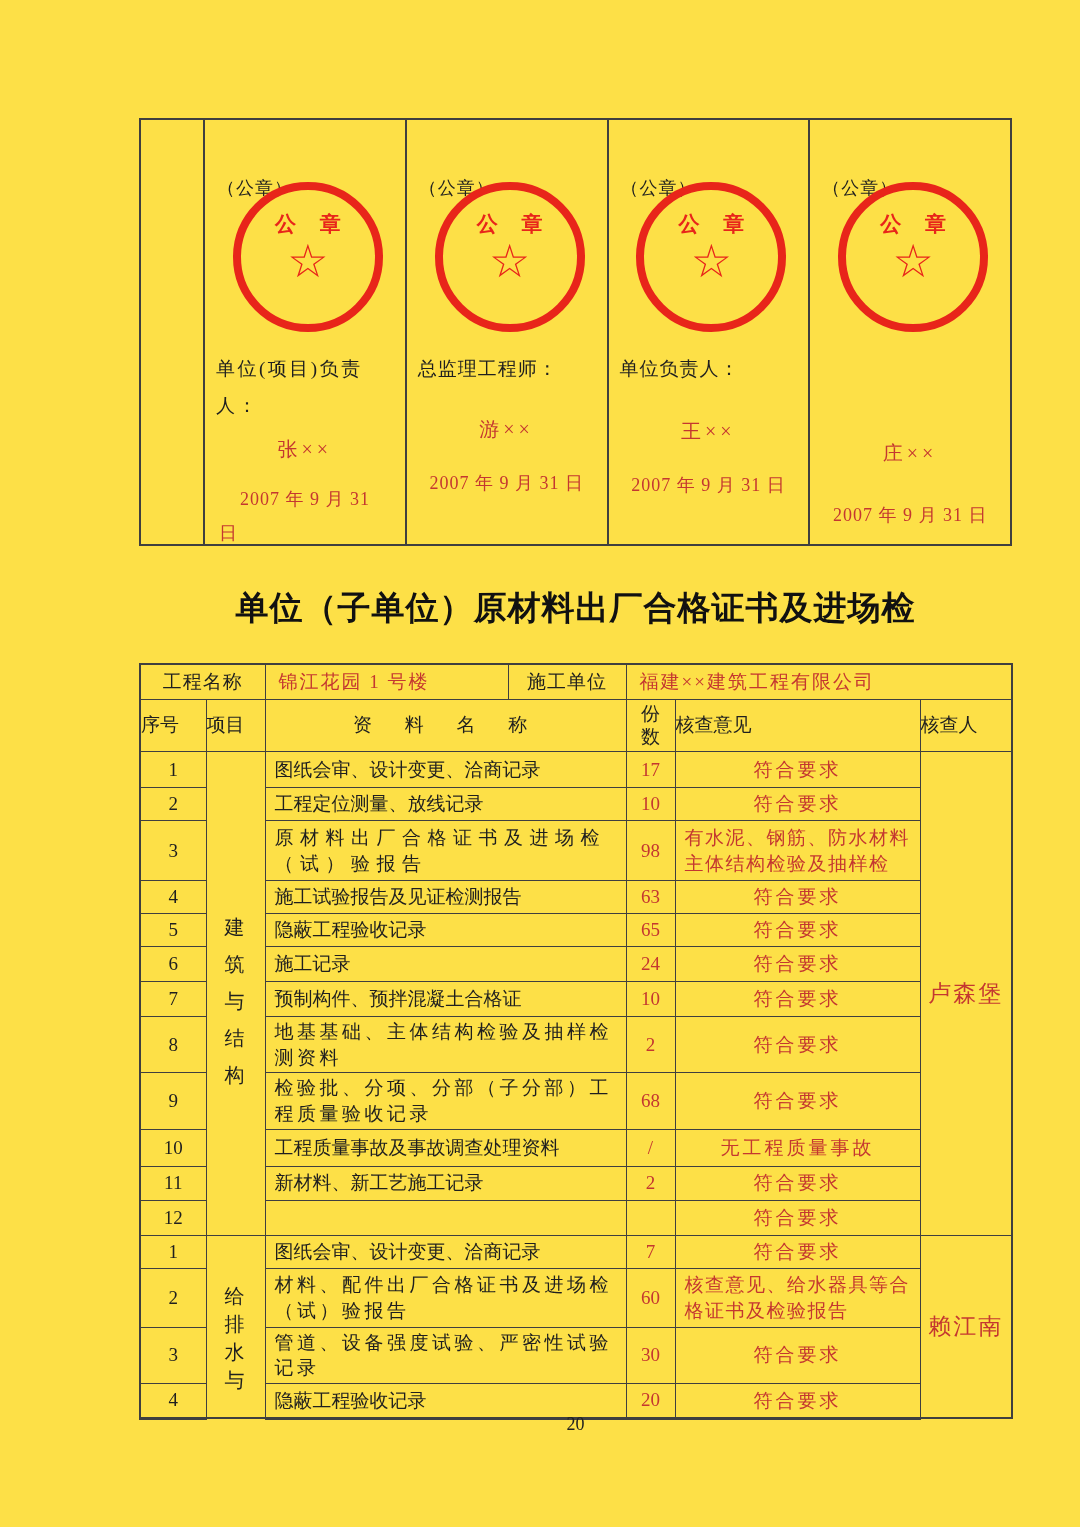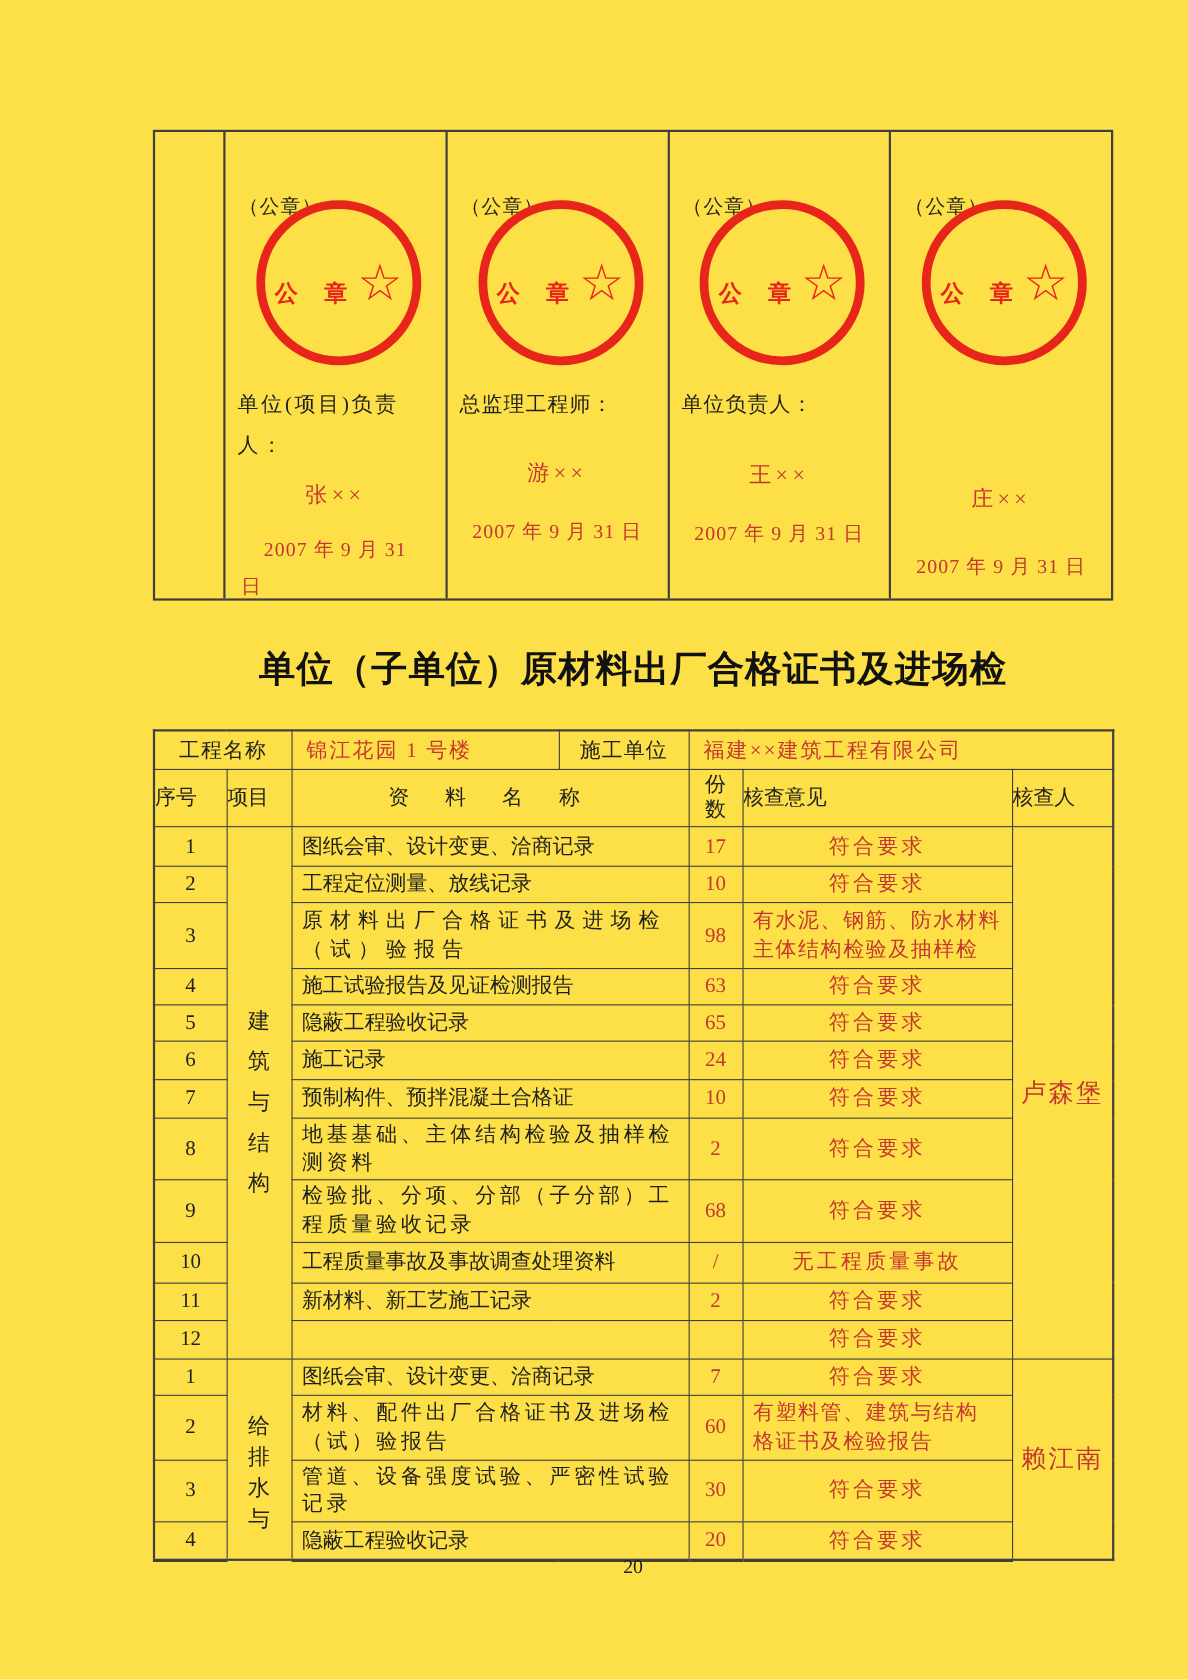--- a/index.html
+++ b/index.html
@@ -28,21 +28,21 @@
     position:relative;flex:1;border-left:2px solid var(--line);
     font-size:19px;
   }
   .stamp-note{
     position:absolute;top:56px;left:12px;
     font-size:18px;letter-spacing:1px;color:var(--ink);
   }
   .seal{
     position:absolute;top:62px;left:50%;transform:translateX(-48%);
     width:150px;height:150px;border:8px solid var(--seal-red);border-radius:50%;
-    display:flex;flex-direction:row;align-items:center;
+    display:flex;flex-direction:column;align-items:center;
     background:transparent;
   }
   .seal-text{
     margin-top:20px;color:var(--seal-red);font-weight:bold;
     font-size:21px;letter-spacing:9px;text-indent:9px;
     font-family:"Liberation Sans","DejaVu Sans",sans-serif;
   }
   .seal-star{
     color:var(--seal-red);font-size:46px;line-height:1;margin-top:1px;
   }
@@ -307,21 +307,21 @@
       <td colspan="2" class="c-name">图纸会审、设计变更、洽商记录</td>
       <td class="c-count">7</td>
       <td class="c-opinion">符合要求</td>
       <td rowspan="4" class="c-checker">赖江南</td>
     </tr>
     <tr class="h59">
       <td class="c-num">2</td>
       <td colspan="2" class="c-name sp2">材料、配件出厂合格证书及进场检
 （试）验报告</td>
       <td class="c-count">60</td>
-      <td class="c-opinion jl">有塑料管、建筑与结构
+      <td class="c-opinion jl">核查意见、给水器具等合
 格证书及检验报告</td>
     </tr>
     <tr class="h51">
       <td class="c-num">3</td>
       <td colspan="2" class="c-name sp2">管道、设备强度试验、严密性试验
 记录</td>
       <td class="c-count">30</td>
       <td class="c-opinion">符合要求</td>
     </tr>
     <tr class="h35 bottom">

